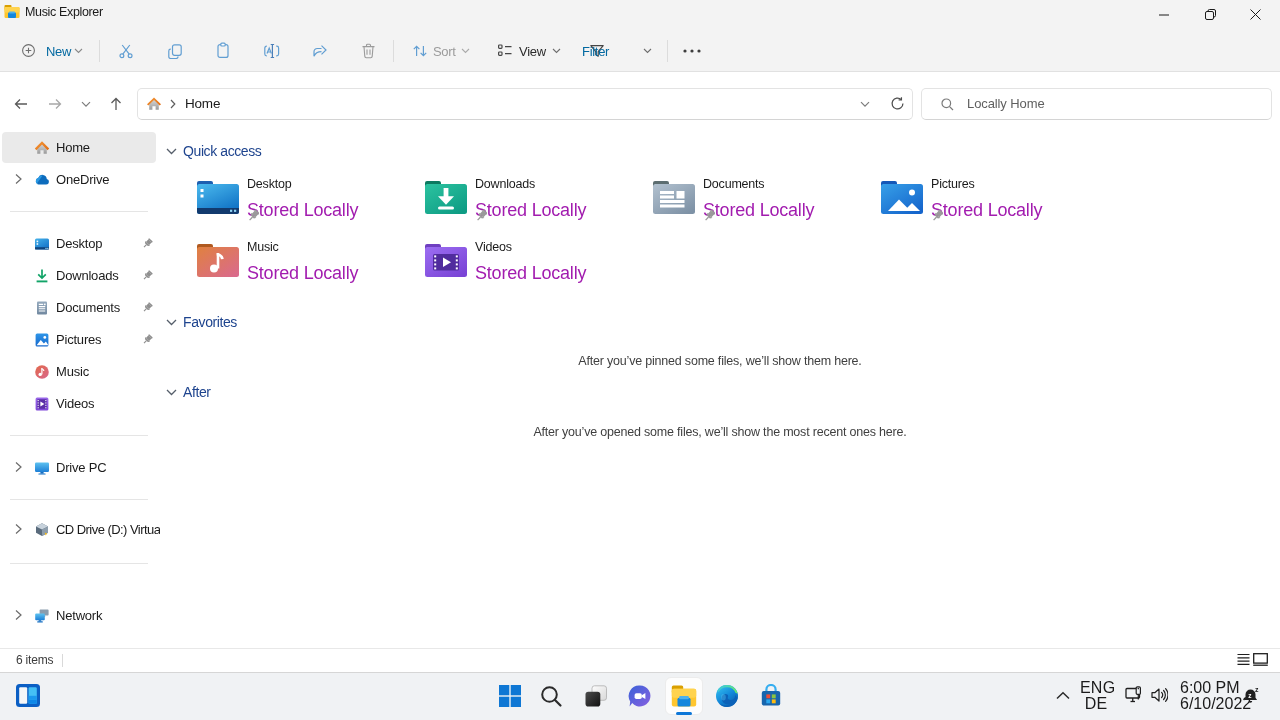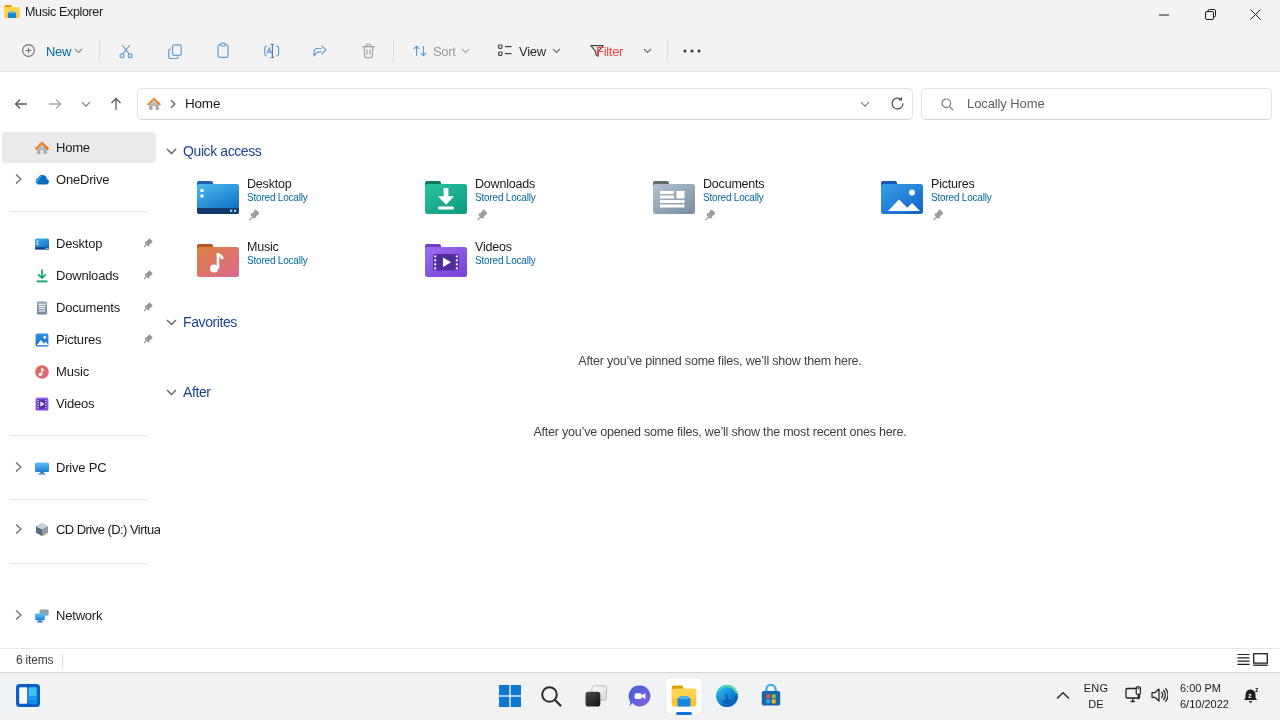--- a/index.html
+++ b/index.html
@@ -20,27 +20,27 @@
 .srow .ic{position:absolute;left:34px;top:7.5px;width:16px;height:16px}
 .srow .chev{position:absolute;left:12px;top:9px;width:12px;height:12px}
 .srow .pin{position:absolute;left:142px;top:10px;width:11px;height:11px}
 .ssep{position:absolute;left:10px;width:138px;height:1px;background:#e5e5e5}
 #content{position:absolute;left:160px;top:130px;width:1120px;height:518px;background:#fff}
 .shead{position:absolute;font-size:14px;letter-spacing:-0.4px;color:#1e448e}
 .schev{position:absolute;width:11px;height:11px}
 .tile{position:absolute;width:220px;height:56px}
 .tile .ticon{position:absolute;left:0;top:2px;width:42px;height:33px}
 .tile .t1{position:absolute;left:50px;top:-2px;font-size:12.5px;letter-spacing:-0.2px;color:#1b1b1b;line-height:14px}
-.tile .t2{position:absolute;left:50px;top:12px;font-size:10px;letter-spacing:-0.2px;color:#0369a1;line-height:14px}
+.tile .t2{position:absolute;left:50px;top:24px;font-size:18px;letter-spacing:-0.2px;color:#a21caf;line-height:14px}
 .tile .tpin{position:absolute;left:50px;top:29.5px;width:12px;height:12px}
 .cmsg{position:absolute;left:0;width:1118px;text-align:center;font-size:12.5px;letter-spacing:-0.2px;color:#3f3f3f}
 #statusbar{position:absolute;left:0;top:648px;width:1280px;height:24px;background:#fff;border-top:1px solid #e8e8e8}
 #taskbar{position:absolute;left:0;top:672px;width:1280px;height:48px;background:#f0f2f4;border-top:1px solid #d6d6d6}
 .tbi{position:absolute;top:684px;width:24px;height:24px}
-.trayt{position:absolute;font-size:11px;line-height:16px;color:#1b1b1b;text-align:center}
+.trayt{position:absolute;font-size:16px;line-height:16px;color:#1b1b1b;text-align:center}
 </style>
 </head>
 <body>
 
 <div id="top"></div>
 
 <svg class="abs" style="left:4px;top:4px" width="16" height="15" viewBox="0 0 32 30">
   <rect x="1" y="2" width="14" height="10" rx="2" fill="#d99f00"></rect>
   <rect x="1" y="6" width="30" height="22" rx="2.5" fill="#ffc62e"></rect>
   <rect x="1" y="6" width="30" height="11" rx="2.5" fill="#ffd34e"></rect>
@@ -143,21 +143,21 @@
       </g>
     </svg>
   <div class="ttext" style="left:519px;color:#2b2b2b">View</div>
   <svg class="abs" style="left:552px;top:48px" width="9" height="6" viewBox="0 0 9 6">
       <path d="M1 1l3.5 3.5L8 1" fill="none" stroke="#6e6e6e" stroke-width="1.1"></path>
     </svg>
 
   <svg class="abs" style="left:589px;top:43px" width="16" height="16" viewBox="0 0 16 16">
       <path d="M1.8 2.6h12.4l-5 6v4.6l-2.4-1.5V8.6z" fill="none" stroke="#454545" stroke-width="1.2" stroke-linejoin="round"></path>
     </svg>
-  <div class="ttext" style="left:596px;color:#ef4444">Filter</div>
+  <div class="ttext" style="left:582px;color:#0369a1">Filter</div>
   <svg class="abs" style="left:643px;top:48px" width="9" height="6" viewBox="0 0 9 6">
       <path d="M1 1l3.5 3.5L8 1" fill="none" stroke="#6e6e6e" stroke-width="1.1"></path>
     </svg>
   <div class="tsep" style="left:667px;top:40px"></div>
 
   <svg class="abs" style="left:683px;top:49px" width="18" height="4" viewBox="0 0 18 4">
       <g fill="#3d3d3d">
         <circle cx="2" cy="2" r="1.6"></circle>
         <circle cx="9" cy="2" r="1.6"></circle>
         <circle cx="16" cy="2" r="1.6"></circle>

